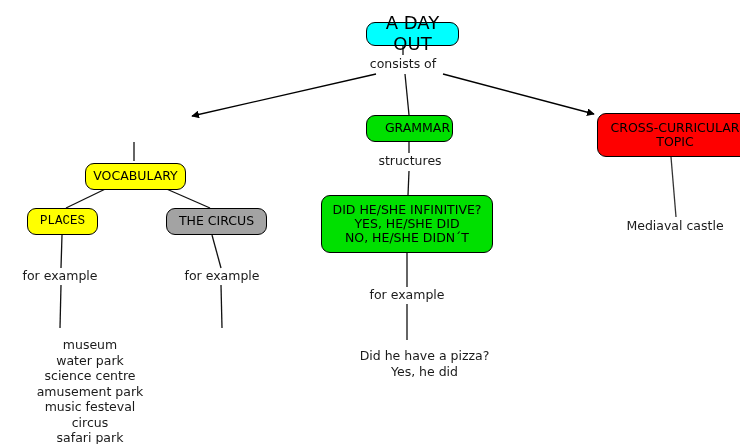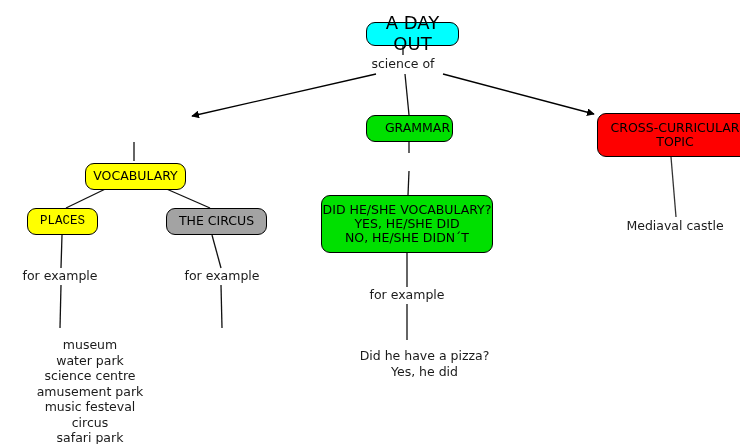--- a/index.html
+++ b/index.html
@@ -165,21 +165,21 @@
 
     <line x1="407" y1="253" x2="407" y2="287" stroke="#111111" stroke-width="1.3"></line>
 
     <line x1="407" y1="304" x2="407" y2="340" stroke="#111111" stroke-width="1.3"></line>
 
     <line x1="671" y1="157" x2="676" y2="217" stroke="#333333" stroke-width="1.3"></line>
   </svg>
 
   <div class="node node-root">A DAY OUT</div>
 
-  <div class="label lbl-consists">science of</div>
+  <div class="label lbl-consists">consists of</div>
 
   <div class="node node-vocab">VOCABULARY</div>
 
   <div class="label lbl-about">about</div>
 
   <div class="node node-places">PLACES</div>
 
   <div class="label lbl-fe-places">for example</div>
 
   <div class="leaf leaf-places">museum
@@ -190,22 +190,23 @@
 circus
 safari park</div>
 
   <div class="node node-circus">THE CIRCUS</div>
 
   <div class="label lbl-fe-circus">for example</div>
 
 
   <div class="node node-grammar">GRAMMAR</div>
 
-
-  <div class="node node-structures-box">DID HE/SHE VOCABULARY?
+  <div class="label lbl-structures">structures</div>
+
+  <div class="node node-structures-box">DID HE/SHE INFINITIVE?
 YES, HE/SHE DID
 NO, HE/SHE DIDN´T</div>
 
   <div class="label lbl-fe-grammar">for example</div>
 
   <div class="leaf leaf-grammar">Did he have a pizza?
 Yes, he did</div>
 
   <div class="node node-cross">CROSS-CURRICULAR
 TOPIC</div>

